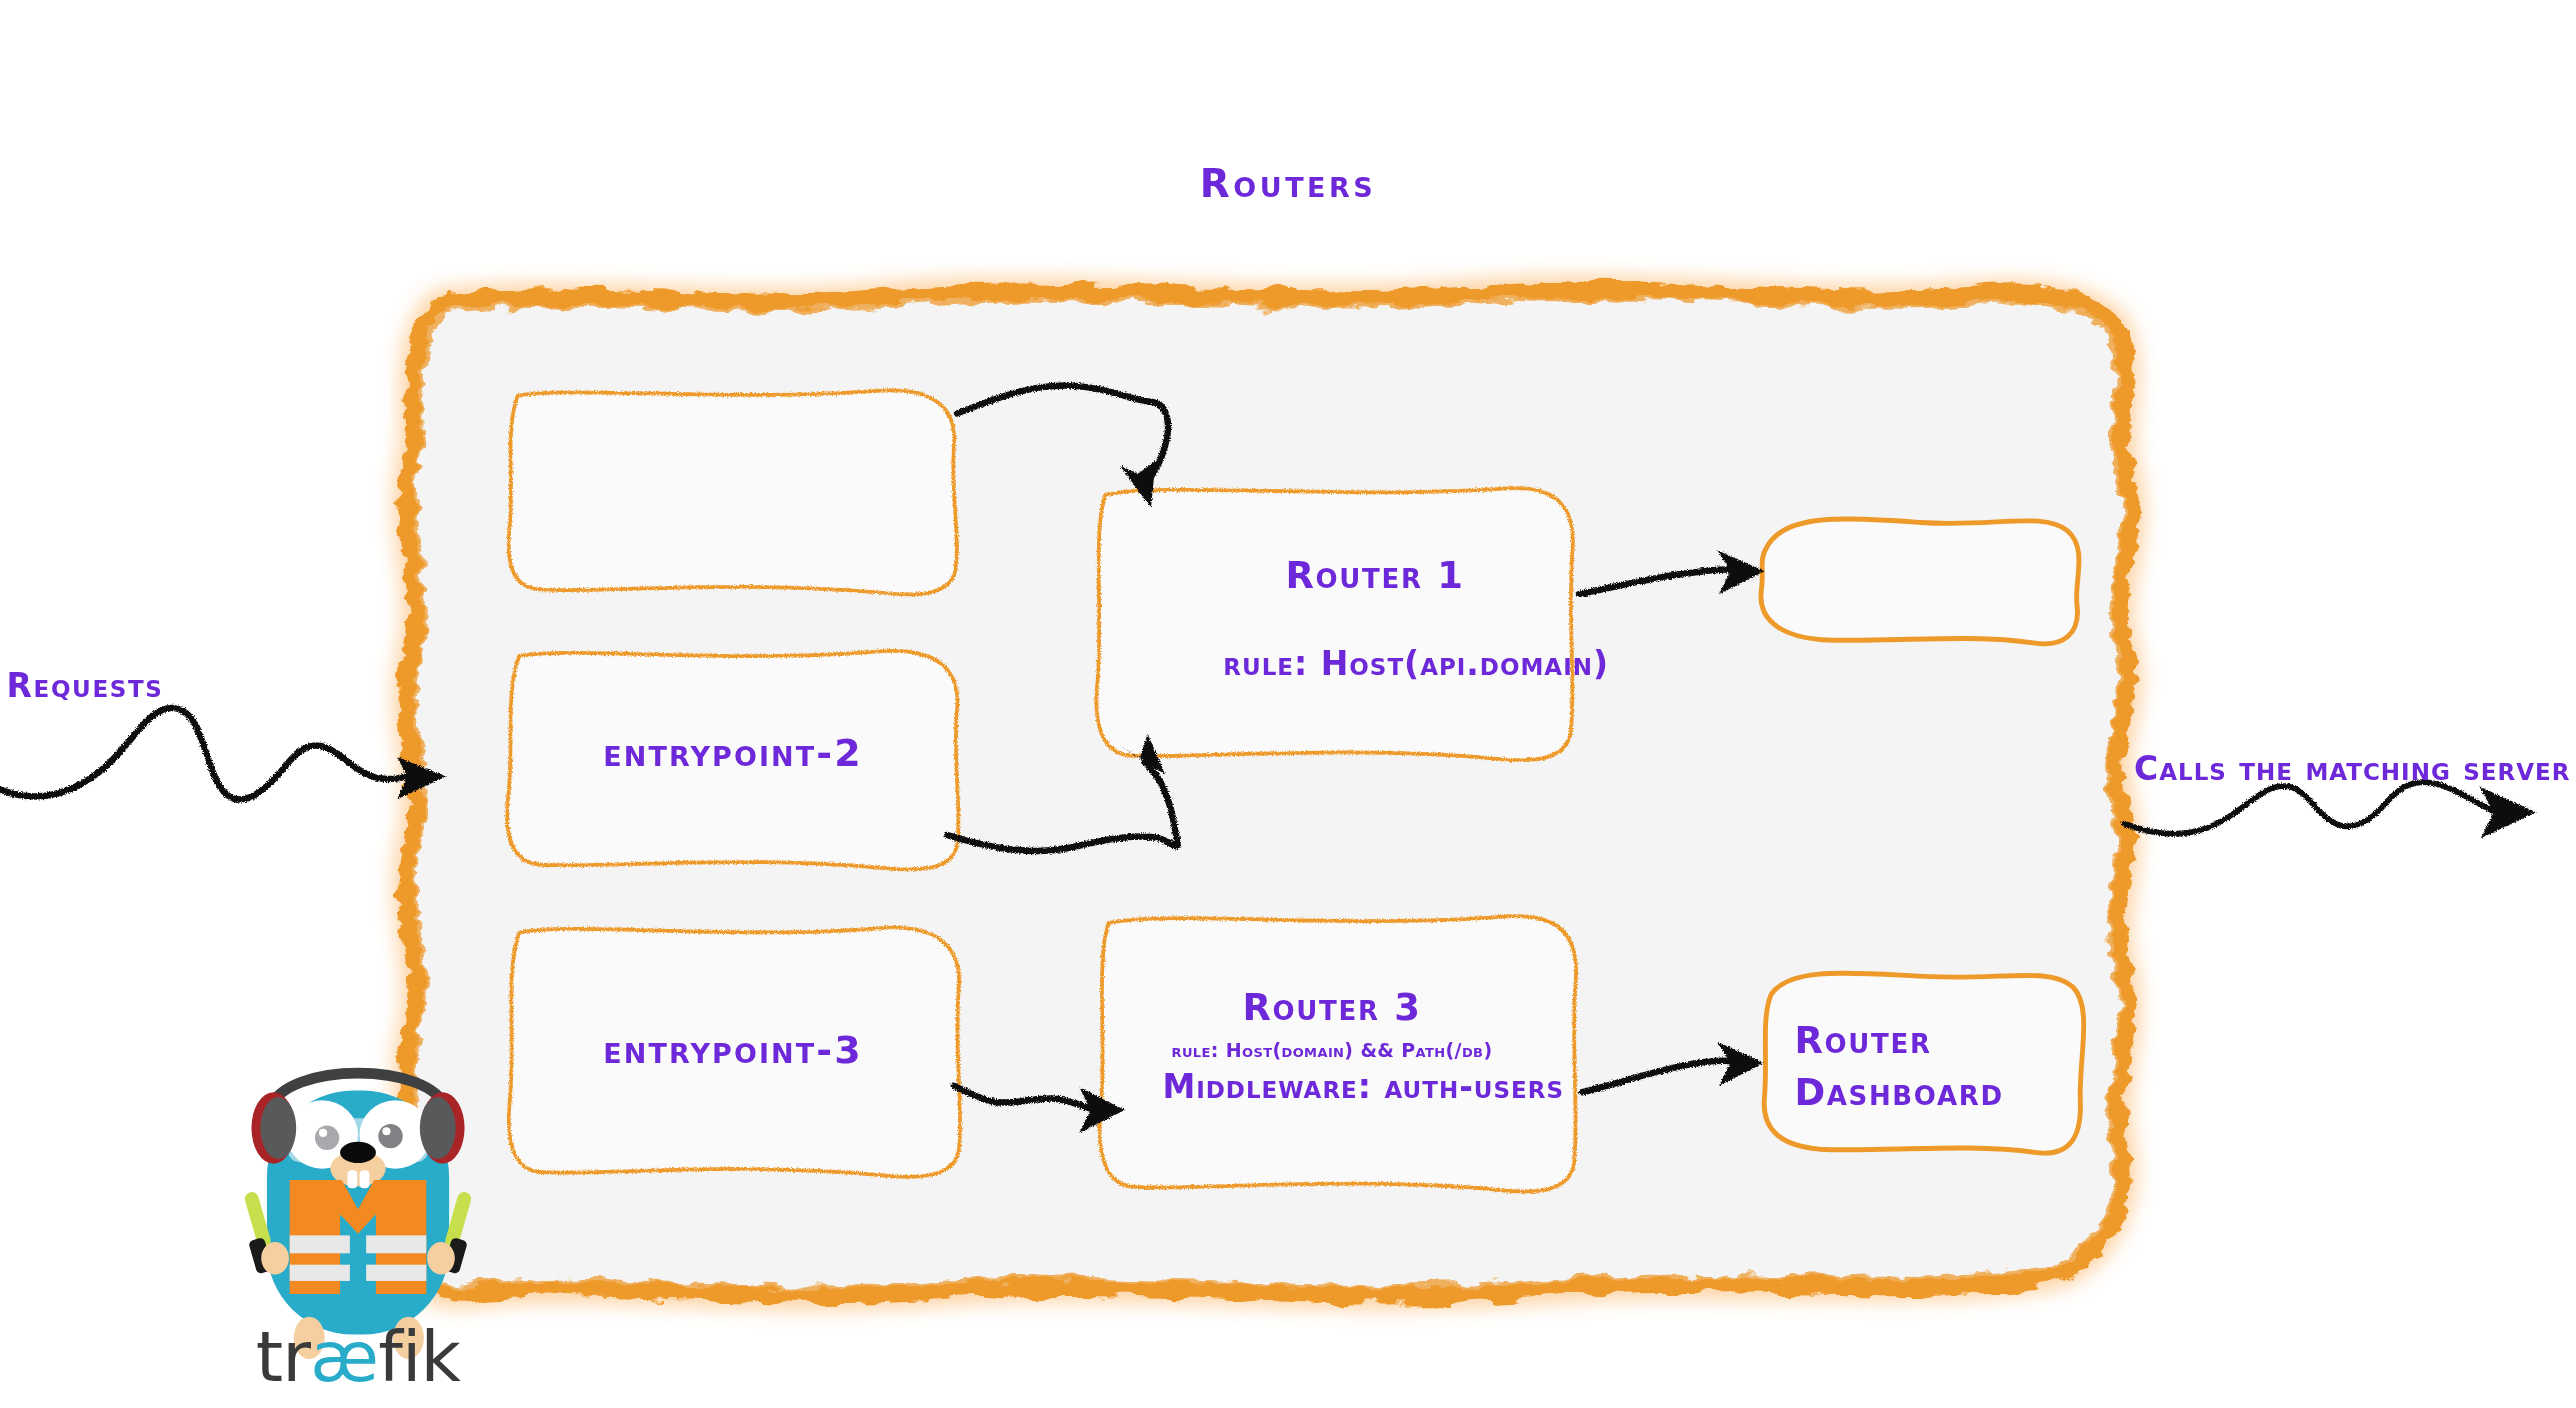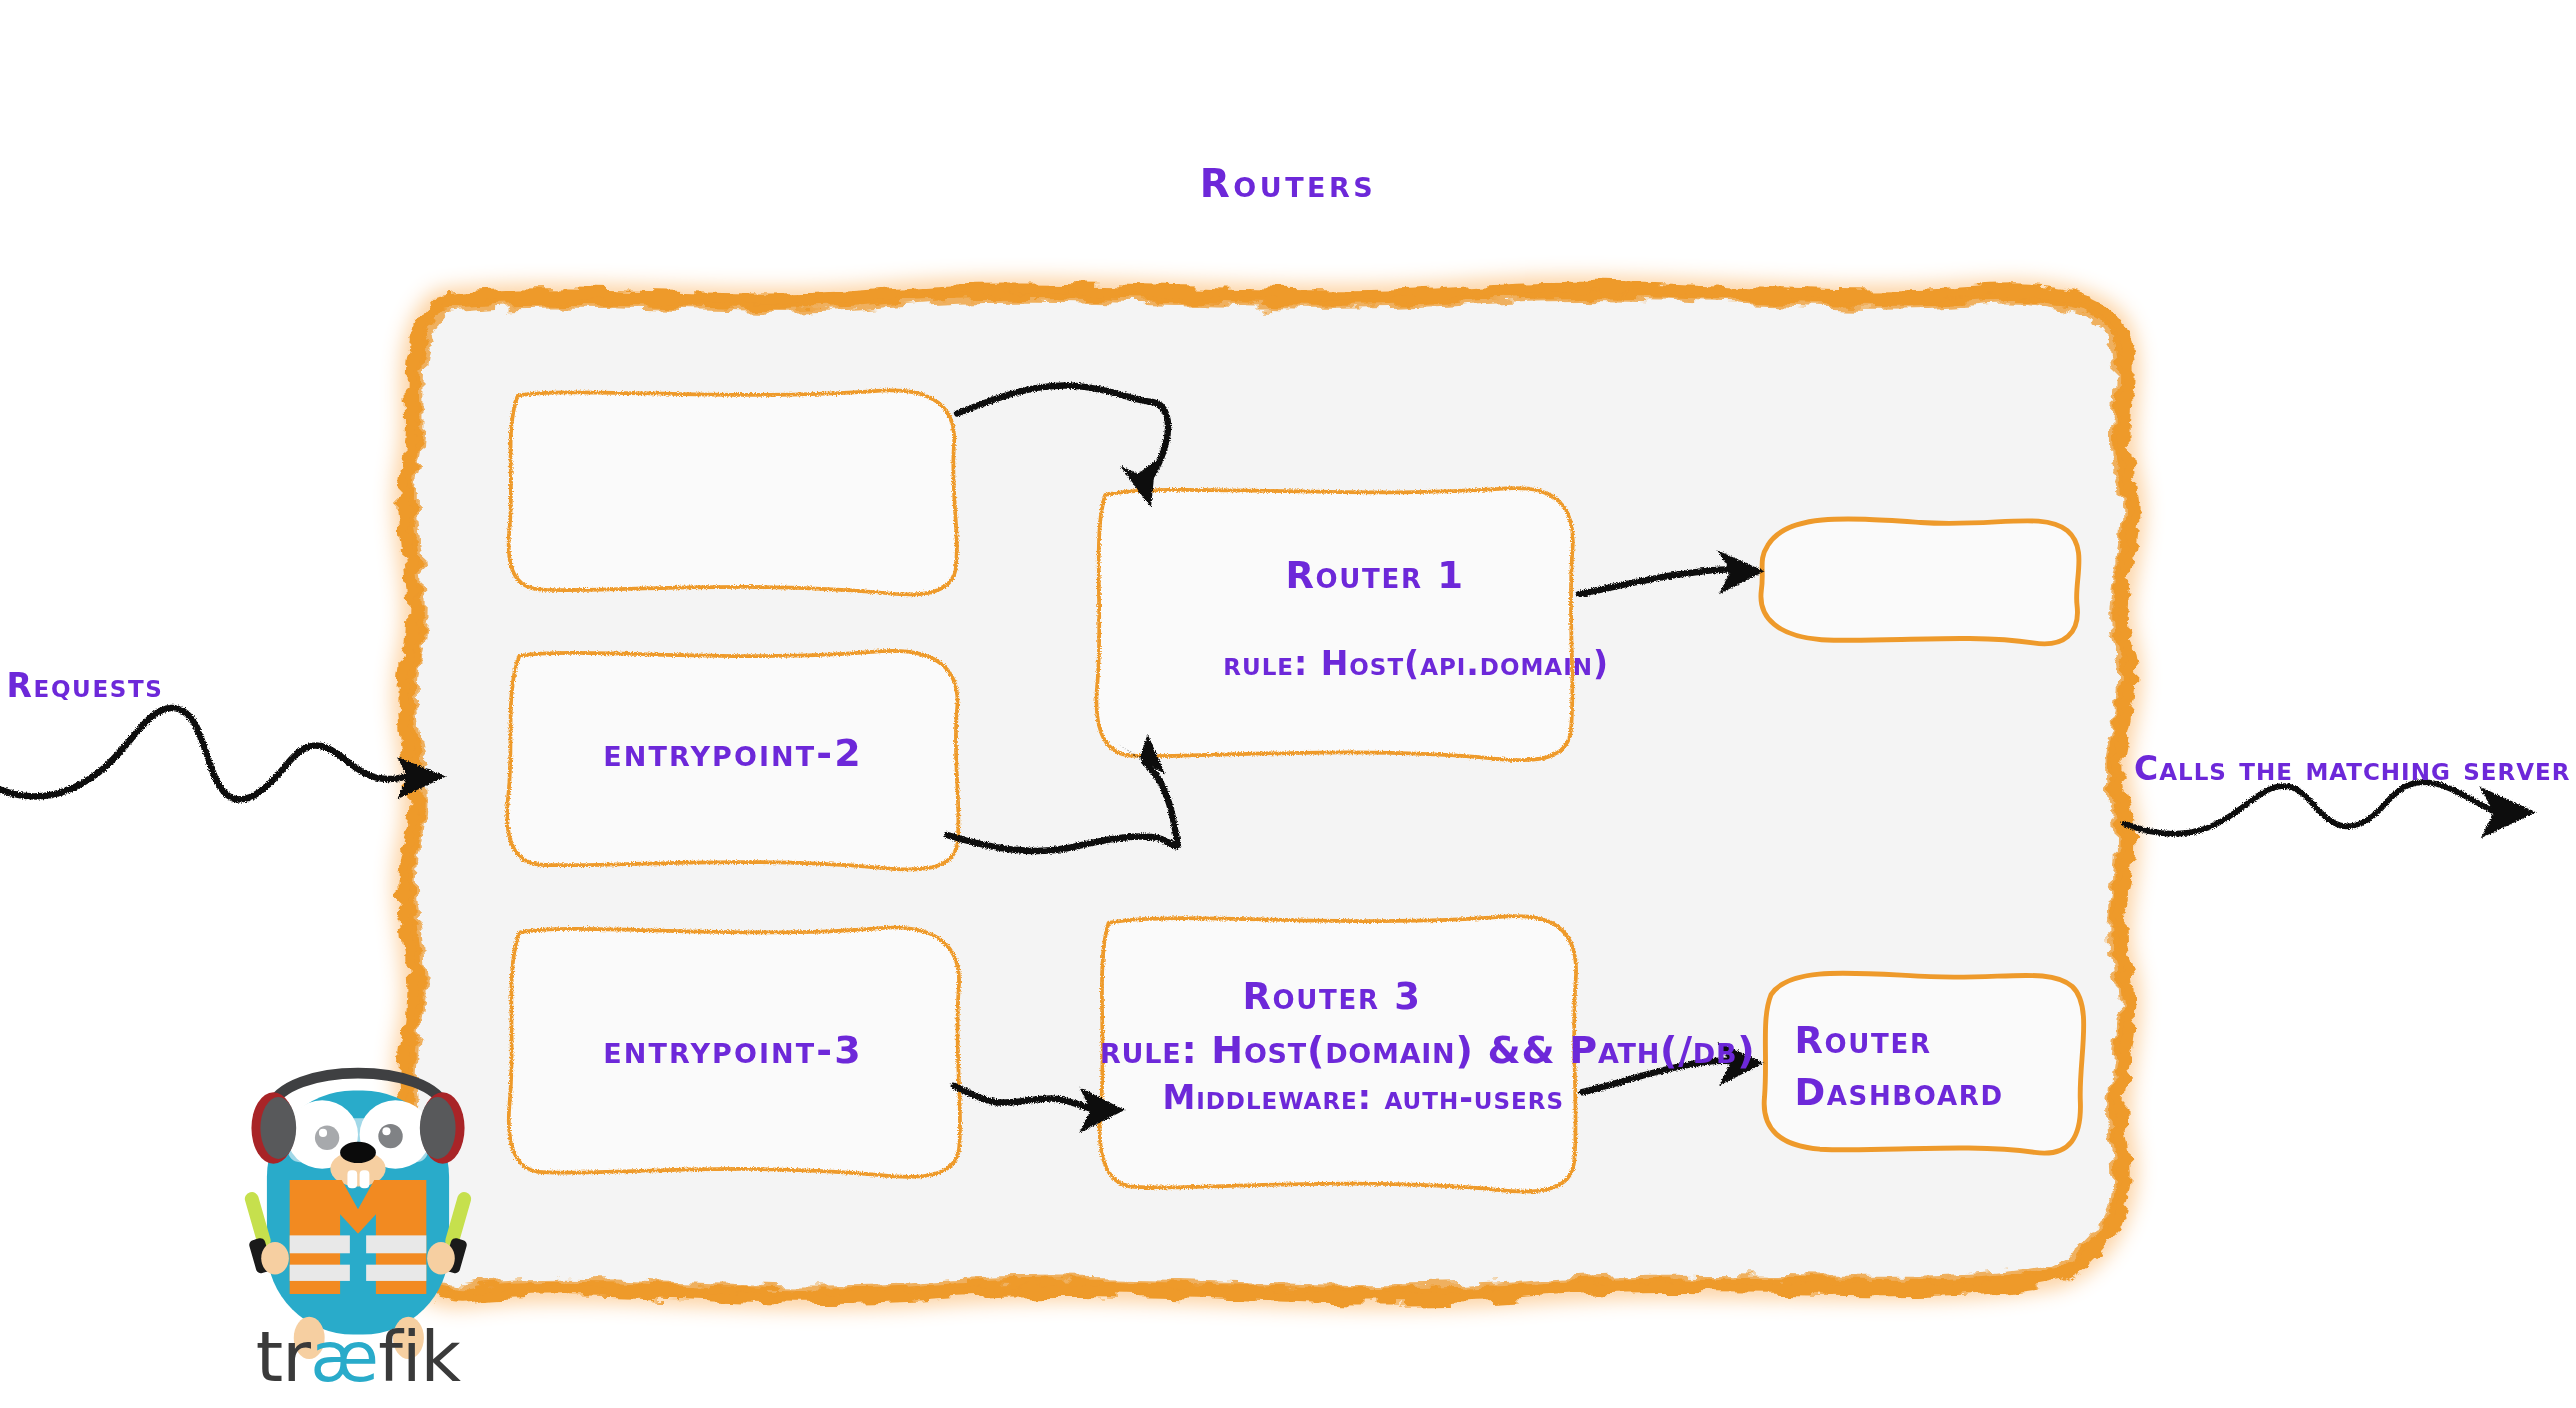--- a/index.html
+++ b/index.html
@@ -83,21 +83,21 @@
   .node .title-line {
     font-size: 37px;
     letter-spacing: 0.045em;
   }
   .node .sub-line {
     font-size: 33px;
     letter-spacing: 0.03em;
     text-align: right;
   }
   .node .sub-line-sm {
-    font-size: 38px;
+    font-size: 19px;
     letter-spacing: 0.02em;
   }
 
   .ep-label {
     font-size: 38px;
     letter-spacing: 0.055em;
   }
 
   #node-entrypoint-1 { left: 513px;  top: 391px;  width: 440px; height: 195px; }
   #node-entrypoint-2 { left: 513px;  top: 651px;  width: 440px; height: 203px; }

